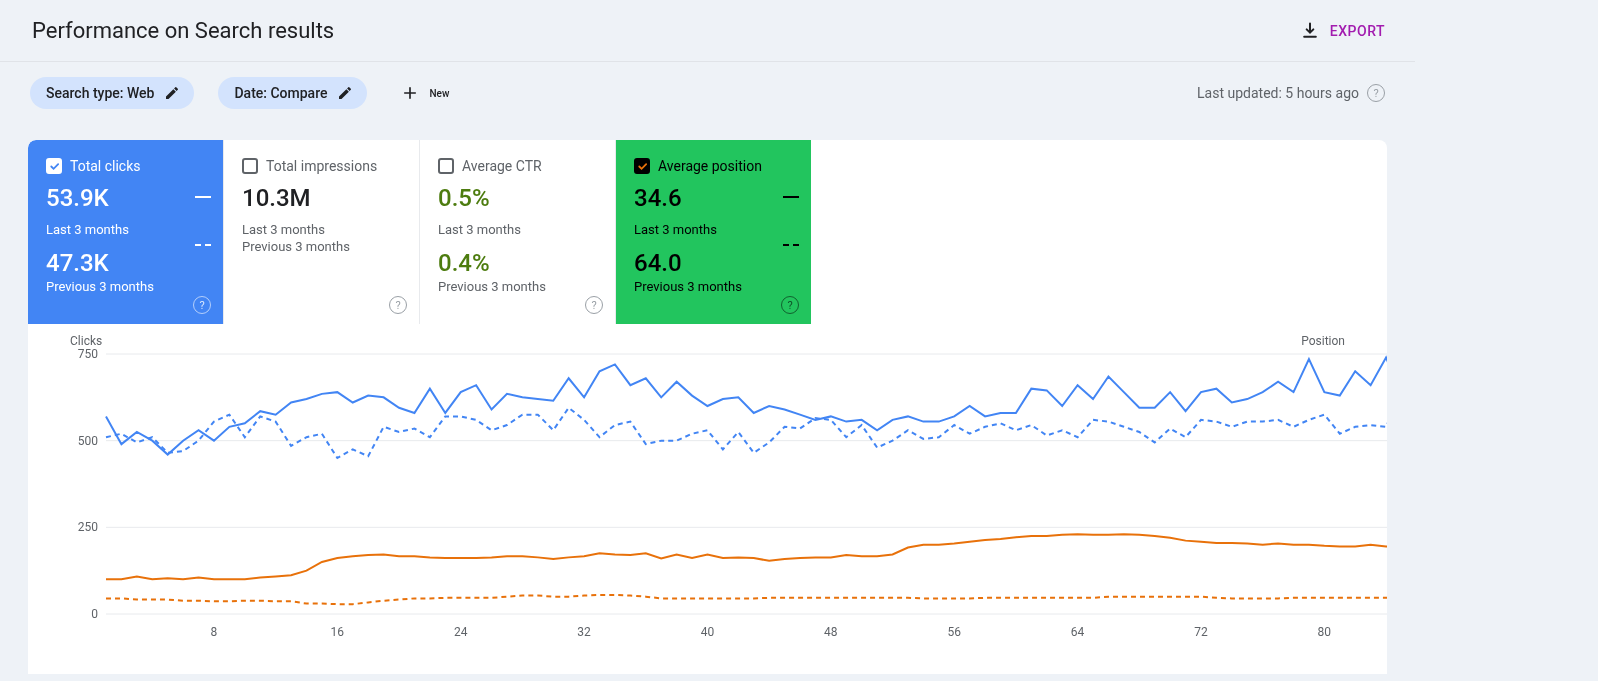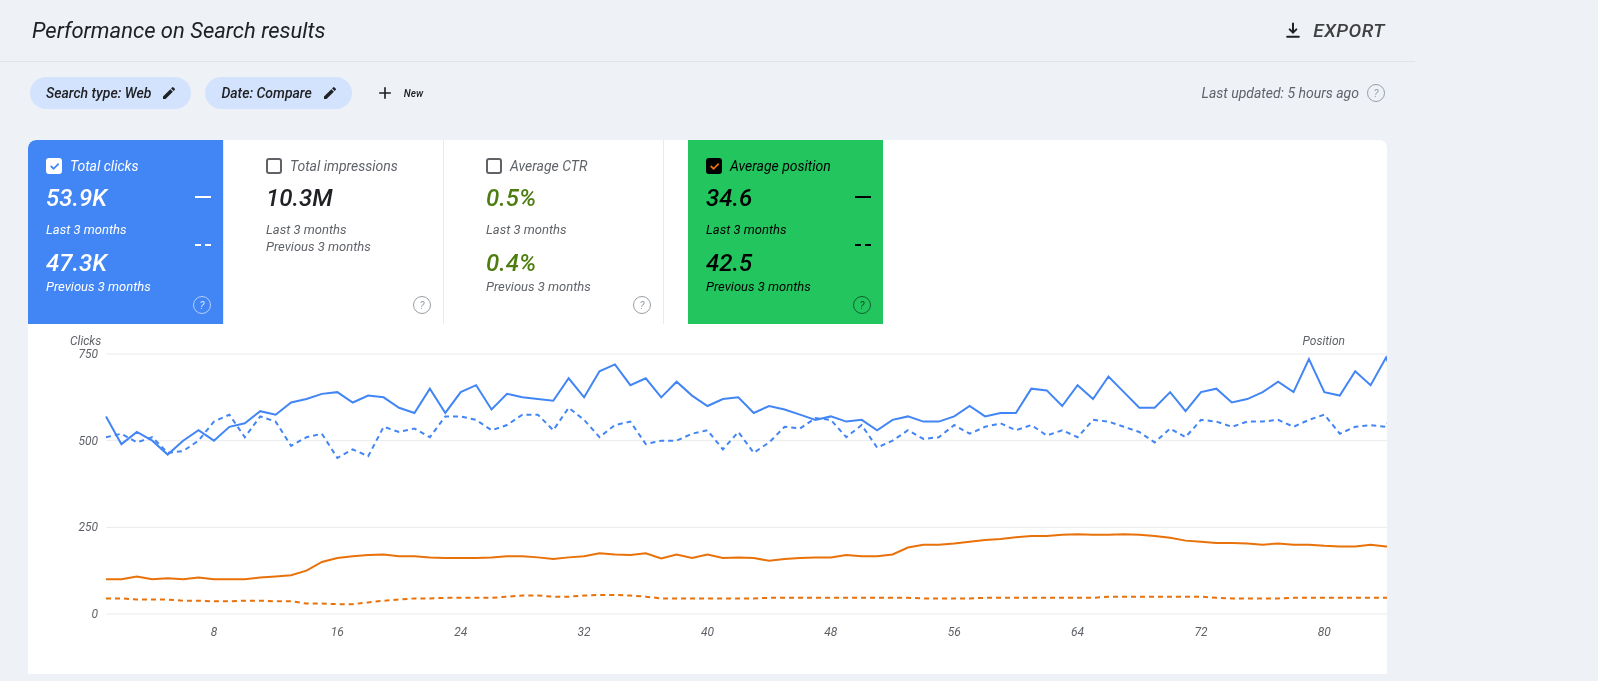--- a/index.html
+++ b/index.html
@@ -1,27 +1,27 @@
 <!DOCTYPE html>
 <html><head>
 <meta charset="utf-8">
 <style>
   html,body{margin:0;padding:0;font-family:Roboto,"Helvetica Neue",Arial,sans-serif;background:#eef2f7;color:#202124;}
-  .page{width:1415px;background:#eef2f7;font-style:italic;}
+  .page{width:1415px;background:#eef2f7;}
   .header{display:flex;align-items:center;justify-content:space-between;padding:18px 30px 18px 32px;border-bottom:1px solid #e0e3e8;}
   .title{font-size:22px;font-weight:400;color:#202124;}
-  .export{display:flex;align-items:center;gap:10px;color:#404040;font-size:19px;font-weight:500;letter-spacing:.5px;cursor:pointer;}
-  .filters{display:flex;align-items:center;padding:14px 30px 30px 30px;gap:14px;}
+  .export{display:flex;align-items:center;gap:10px;color:#a21caf;font-size:14px;font-weight:500;letter-spacing:.5px;cursor:pointer;}
+  .filters{display:flex;align-items:center;padding:14px 30px 30px 30px;gap:24px;}
   .chip{display:flex;align-items:center;gap:10px;background:#d3e3fd;color:#202124;font-size:14px;font-weight:500;border-radius:18px;padding:8px 14px 8px 16px;cursor:pointer;}
   .new-chip{display:flex;align-items:center;gap:10px;font-size:10px;font-weight:500;padding:8px 10px;color:#202124;cursor:pointer;}
   .spacer{flex:1;}
   .last-updated{display:flex;align-items:center;gap:8px;color:#5f6368;font-size:14px;}
 
   .card{margin:0 28px 0 28px;background:#fff;border-radius:8px 8px 0 0;overflow:hidden;}
-  .metrics{display:flex;gap:24px;}
+  .metrics{display:flex;}
   .metric{position:relative;width:177px;padding:18px 0 30px 18px;border-right:1px solid #e8eaed;}
   .metric .check-row{display:flex;align-items:center;gap:8px;font-size:14px;}
   .metric .big{font-size:24px;font-weight:500;margin-top:10px;}
   .metric .sub{font-size:13px;margin-top:10px;}
   .metric .big2{font-size:24px;font-weight:500;margin-top:12px;}
   .metric .sub2{font-size:13px;margin-top:2px;}
   .metric .line1{position:absolute;top:56px;right:12px;width:16px;border-top:2px solid;}
   .metric .line2{position:absolute;top:104px;right:12px;width:16px;border-top:2px dashed;}
   .metric .help{position:absolute;bottom:10px;right:12px;}
 
@@ -143,21 +143,21 @@
         <div class="check-row">
           <span class="cb checked">
               <svg width="11" height="11" viewBox="0 0 24 24">
                 <path d="M5 12l5 5L20 7" stroke="#e8710a" stroke-width="4" fill="none" stroke-linecap="round"></path>
               </svg>
             </span>
           <span>Average position</span>
         </div>
         <div class="big">34.6</div>
         <div class="sub">Last 3 months</div>
-        <div class="big2">42.5</div>
+        <div class="big2">64.0</div>
         <div class="sub2">Previous 3 months</div>
         <span class="line1"></span>
         <span class="line2"></span>
         <span class="help"><span class="help-circle">?</span></span>
       </div>
 
     </div>
 
     <div class="chart-wrapper">
       <div class="axis-label-left">Clicks</div>

